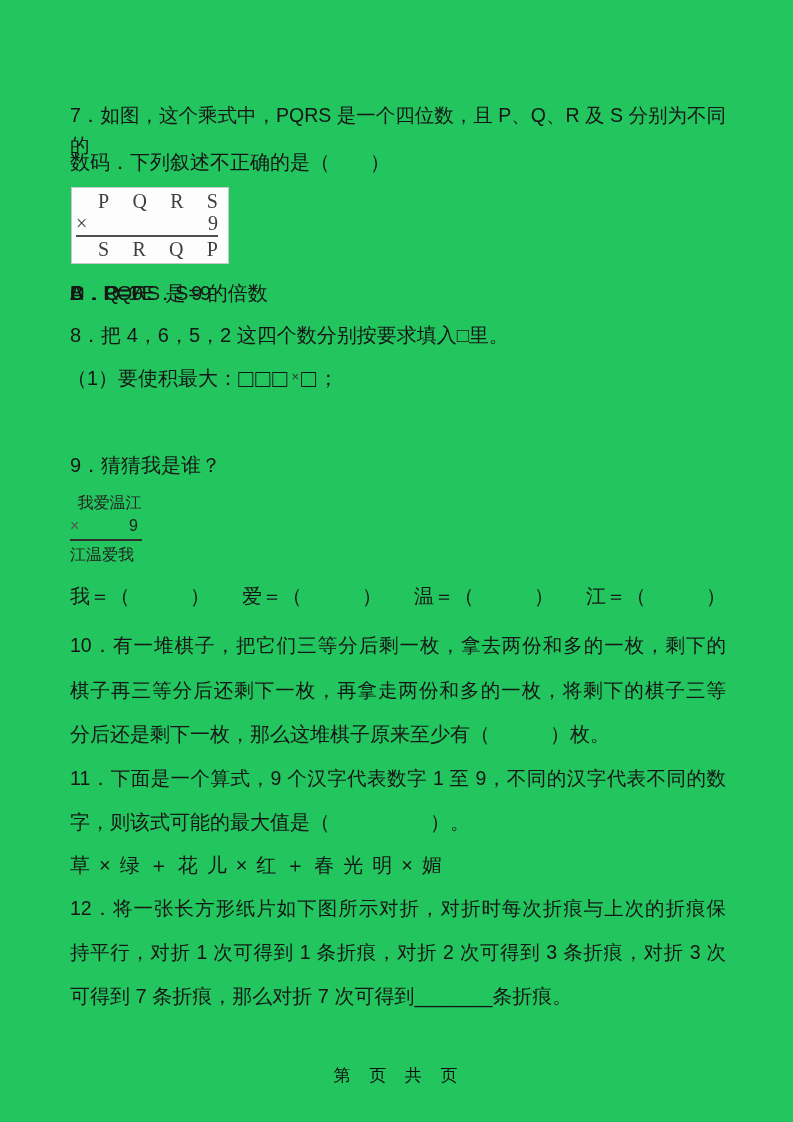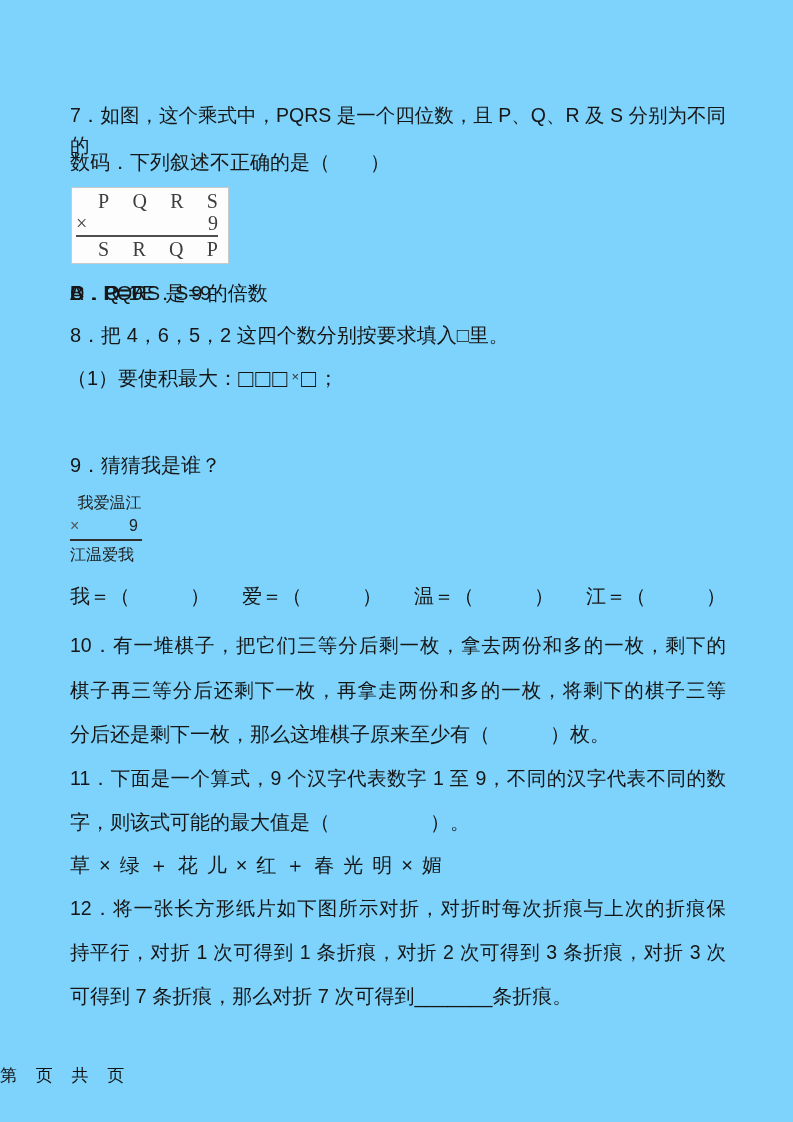--- a/index.html
+++ b/index.html
@@ -1,17 +1,17 @@
 <!DOCTYPE html>
 <html><head>
 <meta charset="utf-8">
 <style>
   html,body { margin:0; padding:0; background:#ffffff; }
   .page {
-    position:relative; width:793px; height:1122px; background:#7dd3fc;
+    position:relative; width:793px; height:1122px; background:#22c55e;
     font-family:"Liberation Sans","DejaVu Sans",sans-serif;
     color:#161616; overflow:hidden;
   }
   .line {
     position:absolute; left:70px; width:656px;
     font-size:20px; line-height:30px; white-space:nowrap;
   }
   .just {
     white-space:normal; font-size:19.5px;
     text-align:justify; text-align-last:justify;
@@ -52,21 +52,21 @@
 
   .eq-row {
     position:absolute; left:70px; top:581px; width:656px;
     display:flex; justify-content:space-between;
     font-size:20px; line-height:30px;
   }
 
   .blank { letter-spacing:0; }
 
   .footer {
-    position:absolute; left:0; right:0; top:1064px; 
+    position:absolute; left:0; right:0; top:1064px; text-align:center;
     font-size:17px; letter-spacing:2px; word-spacing:10px; color:#111;
   }
 </style>
 </head>
 <body>
 
 <div class="page">
 
   <div class="line just" style="top:100px">7．如图，这个乘式中，PQRS 是一个四位数，且 P、Q、R 及 S 分别为不同的</div>
   <div class="line" style="top:147px">数码．下列叙述不正确的是（　　）</div>

